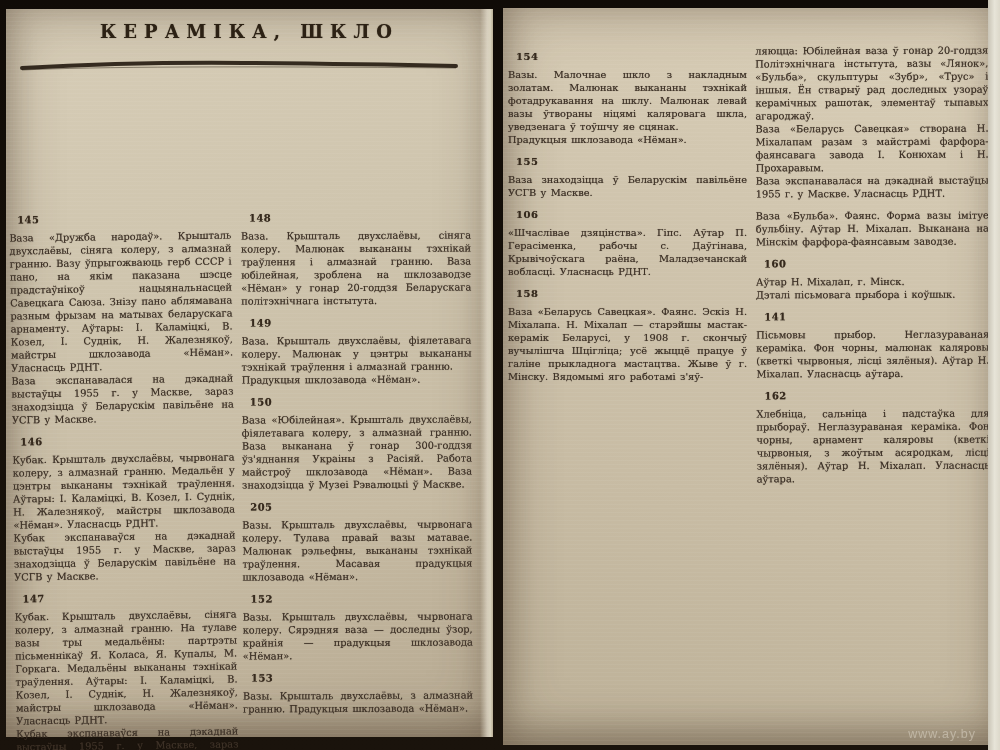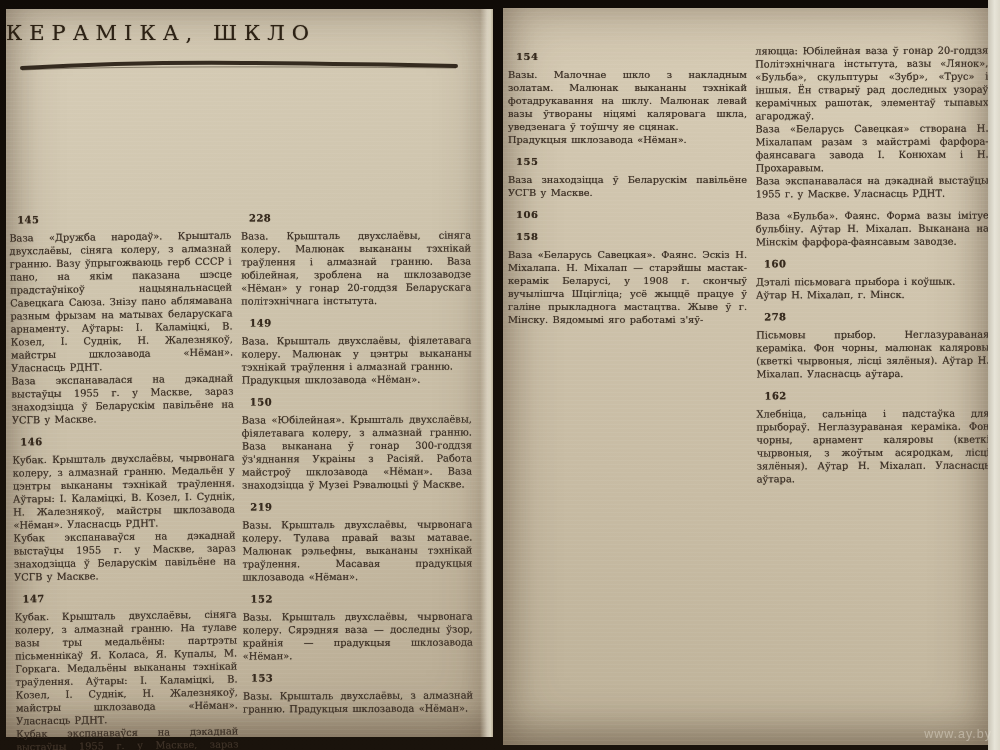--- a/index.html
+++ b/index.html
@@ -16,54 +16,55 @@
     position:absolute;
     box-shadow:inset 0 0 55px rgba(62,46,28,.38), inset 0 -14px 30px rgba(50,36,22,.25);
   }
   .page-left{
     left:6px;top:9px;width:487px;height:728px;
     background:linear-gradient(163deg,#d7cdb7 0%,#cfc5ae 35%,#c6baa2 70%,#b5a890 100%);
   }
   .page-right{
     left:503px;top:8px;width:485px;height:737px;
     background:linear-gradient(196deg,#dacfb8 0%,#d1c6af 30%,#c8bca4 65%,#bcb097 100%);
+    padding-left:13px;
   }
   .grain{
     position:absolute;inset:0;pointer-events:none;
     background:repeating-linear-gradient(180deg,rgba(255,255,255,.045) 0 1px,rgba(0,0,0,0) 1px 4px);
     mix-blend-mode:overlay;
   }
   .edge-right{
     position:absolute;right:0;top:0;width:13px;height:100%;
     background:linear-gradient(90deg,rgba(0,0,0,0) 0%,rgba(240,234,218,.65) 55%,#d9d2bd 80%,#b9ae96 100%);
   }
   .page-header{
-    position:absolute;left:0;top:12px;width:100%;
-    font-weight:normal;font-size:21px;letter-spacing:7px;color:#2c2114;
+    position:absolute;left:0;top:12px;width:100%;text-align:center;
+    font-weight:bold;font-size:18px;letter-spacing:7px;color:#2c2114;
     text-shadow:0 0 1px rgba(44,33,20,.6);
   }
   .header-rule{position:absolute;left:13px;top:48px;width:440px;height:14px;}
   .col{
     position:absolute;
     font-size:9.8px;line-height:13px;color:#3e3227;
     text-align:justify;
     text-shadow:0 0 .7px rgba(62,50,40,.75);
   }
   .lp-col1{left:7px;top:199px;width:222px;transform:rotate(-.8deg);}
   .lp-col2{left:236px;top:198px;width:230px;transform:rotate(-.25deg);}
   .rp-col1{left:5px;top:38px;width:239px;}
   .rp-col2{left:253px;top:36px;width:233px;transform:rotate(-.2deg);}
   .entry{margin-bottom:9px;}
   .entry-num{
     font-weight:bold;font-size:10px;color:#362a1d;
     margin:4px 0 5px 8px;text-align:left;letter-spacing:.5px;
   }
   .entry-text{margin:0;word-spacing:1.2px;}
   .watermark{
-    position:absolute;right:8px;bottom:9px;
+    position:absolute;right:24px;bottom:9px;
     font-family:"Liberation Sans",sans-serif;font-size:12.5px;letter-spacing:1px;
     color:rgba(238,233,221,.42);
   }
 </style>
 </head>
 <body>
 
 <div class="page page-left">
   <div class="grain"></div>
   <div class="page-header">КЕРАМІКА, ШКЛО</div>
@@ -85,34 +86,34 @@
         <p class="entry-text">Кубак экспанаваўся на дэкаднай выстаўцы 1955 г. у Маскве, зараз знаходзіцца ў Беларускім павільёне на УСГВ у Маскве.</p>
       </div>
       <div class="entry">
         <div class="entry-num">147</div>
         <p class="entry-text">Кубак. Крышталь двухслаёвы, сіняга колеру, з алмазнай гранню. На тулаве вазы тры медальёны: партрэты пісьменнікаў Я. Коласа, Я. Купалы, М. Горкага. Медальёны выкананы тэхнікай траўлення. Аўтары: І. Каламіцкі, В. Козел, І. Суднік, Н. Жалезнякоў, майстры шклозавода «Нёман». Уласнасць РДНТ.</p>
         <p class="entry-text">Кубак экспанаваўся на дэкаднай выстаўцы 1955 г. у Маскве, зараз знаходзіцца ў Беларускім павільёне на УСГВ у Маскве.</p>
       </div>
     </div>
   <div class="col lp-col2">
       <div class="entry">
-        <div class="entry-num">228</div>
+        <div class="entry-num">148</div>
         <p class="entry-text">Ваза. Крышталь двухслаёвы, сіняга колеру. Малюнак выкананы тэхнікай траўлення і алмазнай гранню. Ваза юбілейная, зроблена на шклозаводзе «Нёман» у гонар 20-годдзя Беларускага політэхнічнага інстытута.</p>
       </div>
       <div class="entry">
         <div class="entry-num">149</div>
         <p class="entry-text">Ваза. Крышталь двухслаёвы, фіялетавага колеру. Малюнак у цэнтры выкананы тэхнікай траўлення і алмазнай гранню.</p>
         <p class="entry-text">Прадукцыя шклозавода «Нёман».</p>
       </div>
       <div class="entry">
         <div class="entry-num">150</div>
         <p class="entry-text">Ваза «Юбілейная». Крышталь двухслаёвы, фіялетавага колеру, з алмазнай гранню. Ваза выканана ў гонар 300-годдзя ўз'яднання Украіны з Расіяй. Работа майстроў шклозавода «Нёман». Ваза знаходзіцца ў Музеі Рэвалюцыі ў Маскве.</p>
       </div>
       <div class="entry">
-        <div class="entry-num">219</div>
+        <div class="entry-num">205</div>
         <p class="entry-text">Вазы. Крышталь двухслаёвы, чырвонага колеру. Тулава правай вазы матавае. Малюнак рэльефны, выкананы тэхнікай траўлення. Масавая прадукцыя шклозавода «Нёман».</p>
       </div>
       <div class="entry">
         <div class="entry-num">152</div>
         <p class="entry-text">Вазы. Крышталь двухслаёвы, чырвонага колеру. Сярэдняя ваза — доследны ўзор, крайнія — прадукцыя шклозавода «Нёман».</p>
       </div>
       <div class="entry">
         <div class="entry-num">153</div>
         <p class="entry-text">Вазы. Крышталь двухслаёвы, з алмазнай гранню. Прадукцыя шклозавода «Нёман».</p>
       </div>
@@ -127,42 +128,43 @@
         <div class="entry-num">154</div>
         <p class="entry-text">Вазы. Малочнае шкло з накладным золатам. Малюнак выкананы тэхнікай фотадрукавання на шклу. Малюнак левай вазы ўтвораны ніцямі каляровага шкла, уведзенага ў тоўшчу яе сцянак.</p>
         <p class="entry-text">Прадукцыя шклозавода «Нёман».</p>
       </div>
       <div class="entry">
         <div class="entry-num">155</div>
         <p class="entry-text">Ваза знаходзіцца ў Беларускім павільёне УСГВ у Маскве.</p>
       </div>
       <div class="entry">
         <div class="entry-num">106</div>
+        <p class="entry-text">«Шчаслівае дзяцінства». Гіпс. Аўтар П. Герасіменка, рабочы с. Даўгінава, Крывічоўскага раёна, Маладзечанскай вобласці. Уласнасць РДНТ.</p>
       </div>
       <div class="entry">
         <div class="entry-num">158</div>
         <p class="entry-text">Ваза «Беларусь Савецкая». Фаянс. Эскіз Н. Міхалапа. Н. Міхалап — старэйшы мастак-керамік Беларусі, у 1908 г. скончыў вучылішча Шцігліца; усё жыццё працуе ў галіне прыкладнога мастацтва. Жыве ў г. Мінску. Вядомымі яго работамі з'яў-</p>
       </div>
     </div>
   <div class="col rp-col2">
       <div class="entry">
         <p class="entry-text">ляюцца: Юбілейная ваза ў гонар 20-годдзя Політэхнічнага інстытута, вазы «Лянок», «Бульба», скульптуры «Зубр», «Трус» і іншыя. Ён стварыў рад доследных узораў керамічных рашотак, элементаў тыпавых агароджаў.</p>
         <p class="entry-text">Ваза «Беларусь Савецкая» створана Н. Міхалапам разам з майстрамі фарфора-фаянсавага завода І. Конюхам і Н. Прохаравым.</p>
         <p class="entry-text">Ваза экспанавалася на дэкаднай выстаўцы 1955 г. у Маскве. Уласнасць РДНТ.</p>
       </div>
       <div class="entry">
         <p class="entry-text">Ваза «Бульба». Фаянс. Форма вазы імітуе бульбіну. Аўтар Н. Міхалап. Выканана на Мінскім фарфора-фаянсавым заводзе.</p>
       </div>
       <div class="entry">
         <div class="entry-num">160</div>
+        <p class="entry-text">Аўтар Н. Міхалап, г. Мінск.</p>
         <p class="entry-text">Дэталі пісьмовага прыбора і коўшык.</p>
-        <p class="entry-text">Аўтар Н. Міхалап, г. Мінск.</p>
       </div>
       <div class="entry">
-        <div class="entry-num">278</div>
+        <div class="entry-num">141</div>
         <p class="entry-text">Пісьмовы прыбор. Неглазураваная кераміка. Фон чорны, малюнак каляровы (кветкі чырвоныя, лісці зялёныя). Аўтар Н. Міхалап. Уласнасць аўтара.</p>
       </div>
       <div class="entry">
         <div class="entry-num">162</div>
         <p class="entry-text">Хлебніца, сальніца і падстаўка для прыбораў. Неглазураваная кераміка. Фон чорны, арнамент каляровы (кветкі чырвоныя, з жоўтым асяродкам, лісці зялёныя). Аўтар Н. Міхалап. Уласнасць аўтара.</p>
       </div>
     </div>
 </div>
 
 <div class="photo-strip-right"></div>

